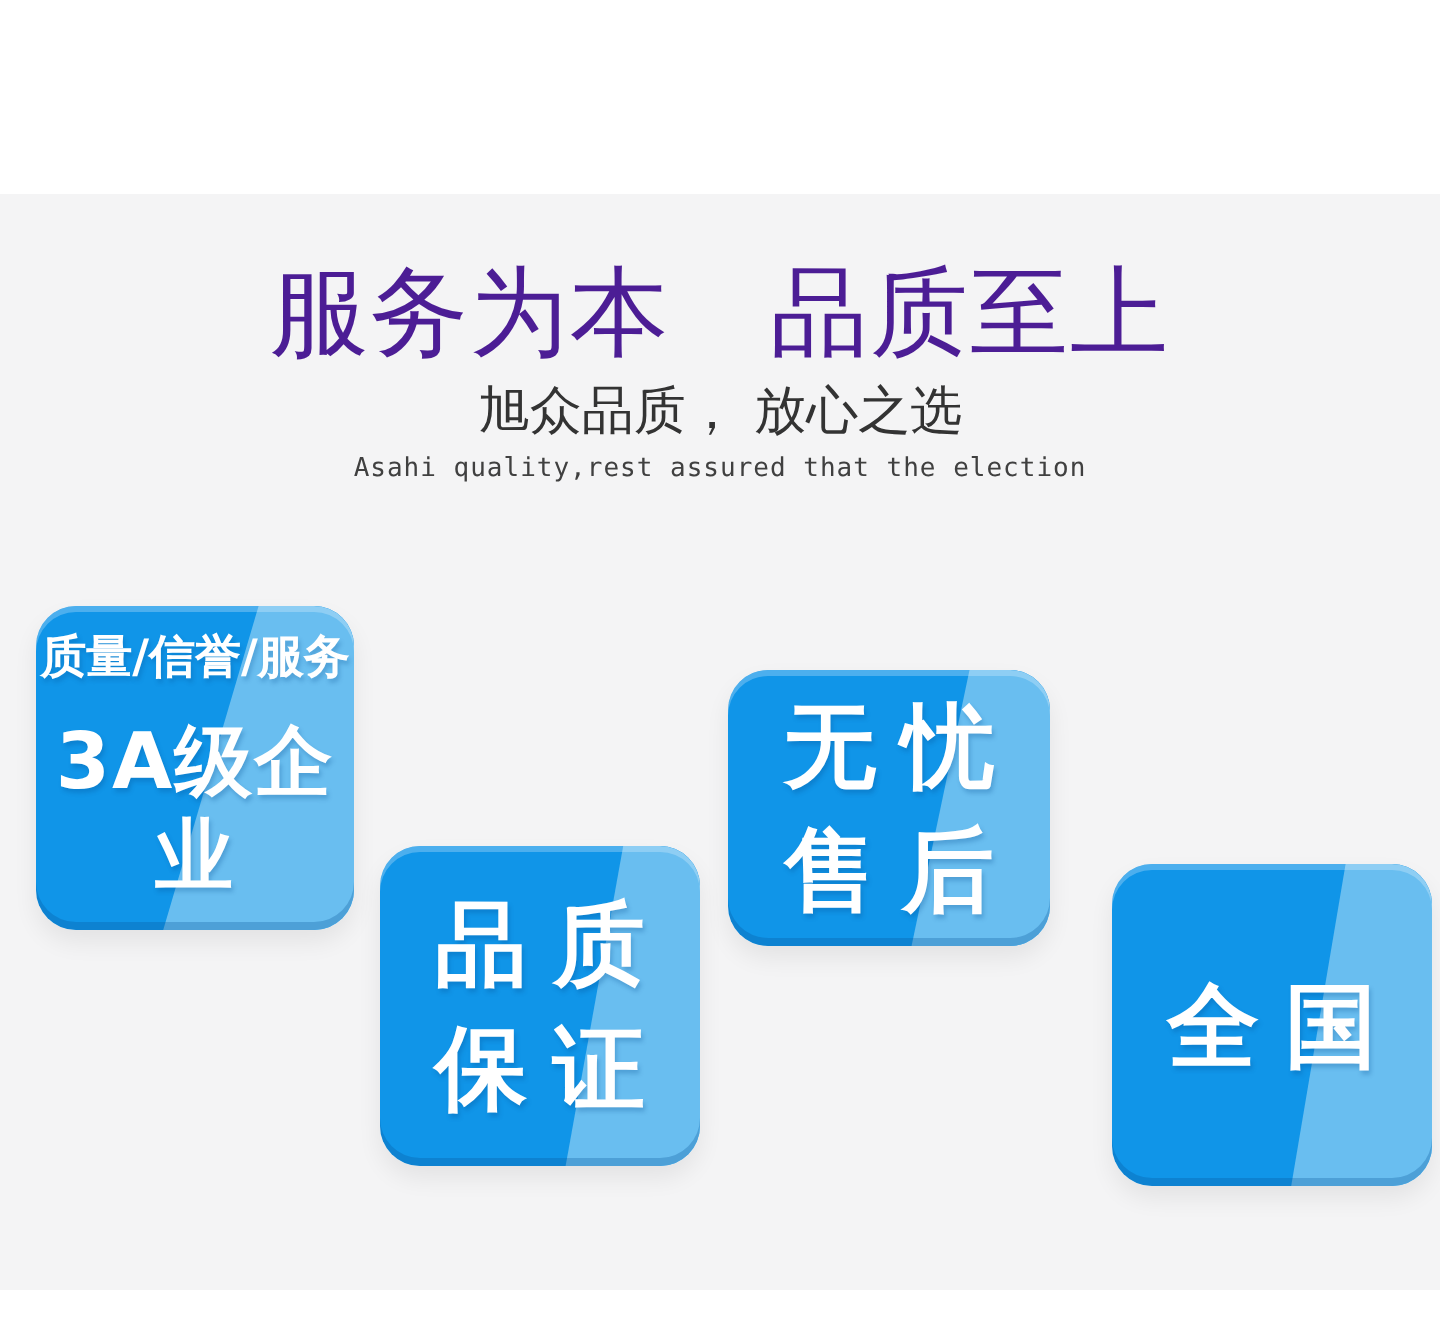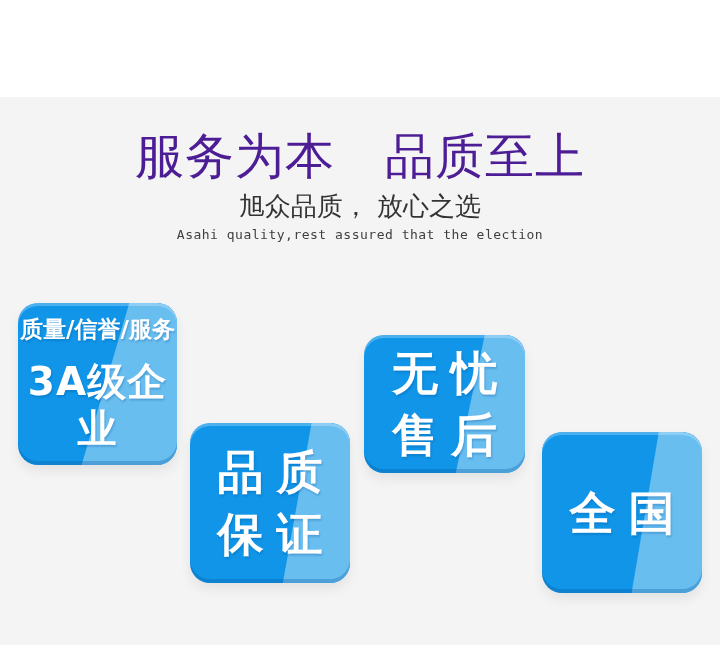--- a/index.html
+++ b/index.html
@@ -50,21 +50,21 @@
   .badge-3a { left:18px; top:303px; width:159px; height:162px; }
   .badge-3a .gloss { clip-path:polygon(70% 0, 100% 0, 100% 100%, 40% 100%); }
   .badge-3a .line-small { font-size:23px; line-height:1.3; letter-spacing:0px; }
   .badge-3a .line-big   { font-size:39px; line-height:1.2; margin-top:14px; letter-spacing:1px; }
 
   
   .badge-quality    { left:190px; top:423px; width:160px; height:160px; }
   .badge-quality .gloss    { clip-path:polygon(76% 0, 100% 0, 100% 100%, 58% 100%); }
   .badge-aftersales { left:364px; top:307px; width:161px; height:138px;margin-top:28px; }
   .badge-aftersales .gloss { clip-path:polygon(75% 0, 100% 0, 100% 100%, 57% 100%); }
-  .badge-warranty   { left:542px; top:432px; width:160px; height:161px; }
+  .badge-warranty   { left:556px; top:432px; width:160px; height:161px; }
   .badge-warranty .gloss   { clip-path:polygon(73% 0, 100% 0, 100% 100%, 56% 100%); }
 
   .line-xl {
     font-size:46px; line-height:62px; letter-spacing:0.28em; padding-left:0.28em;
   }
 </style>
 </head>
 <body>
 
 <div class="gray-section"></div>

